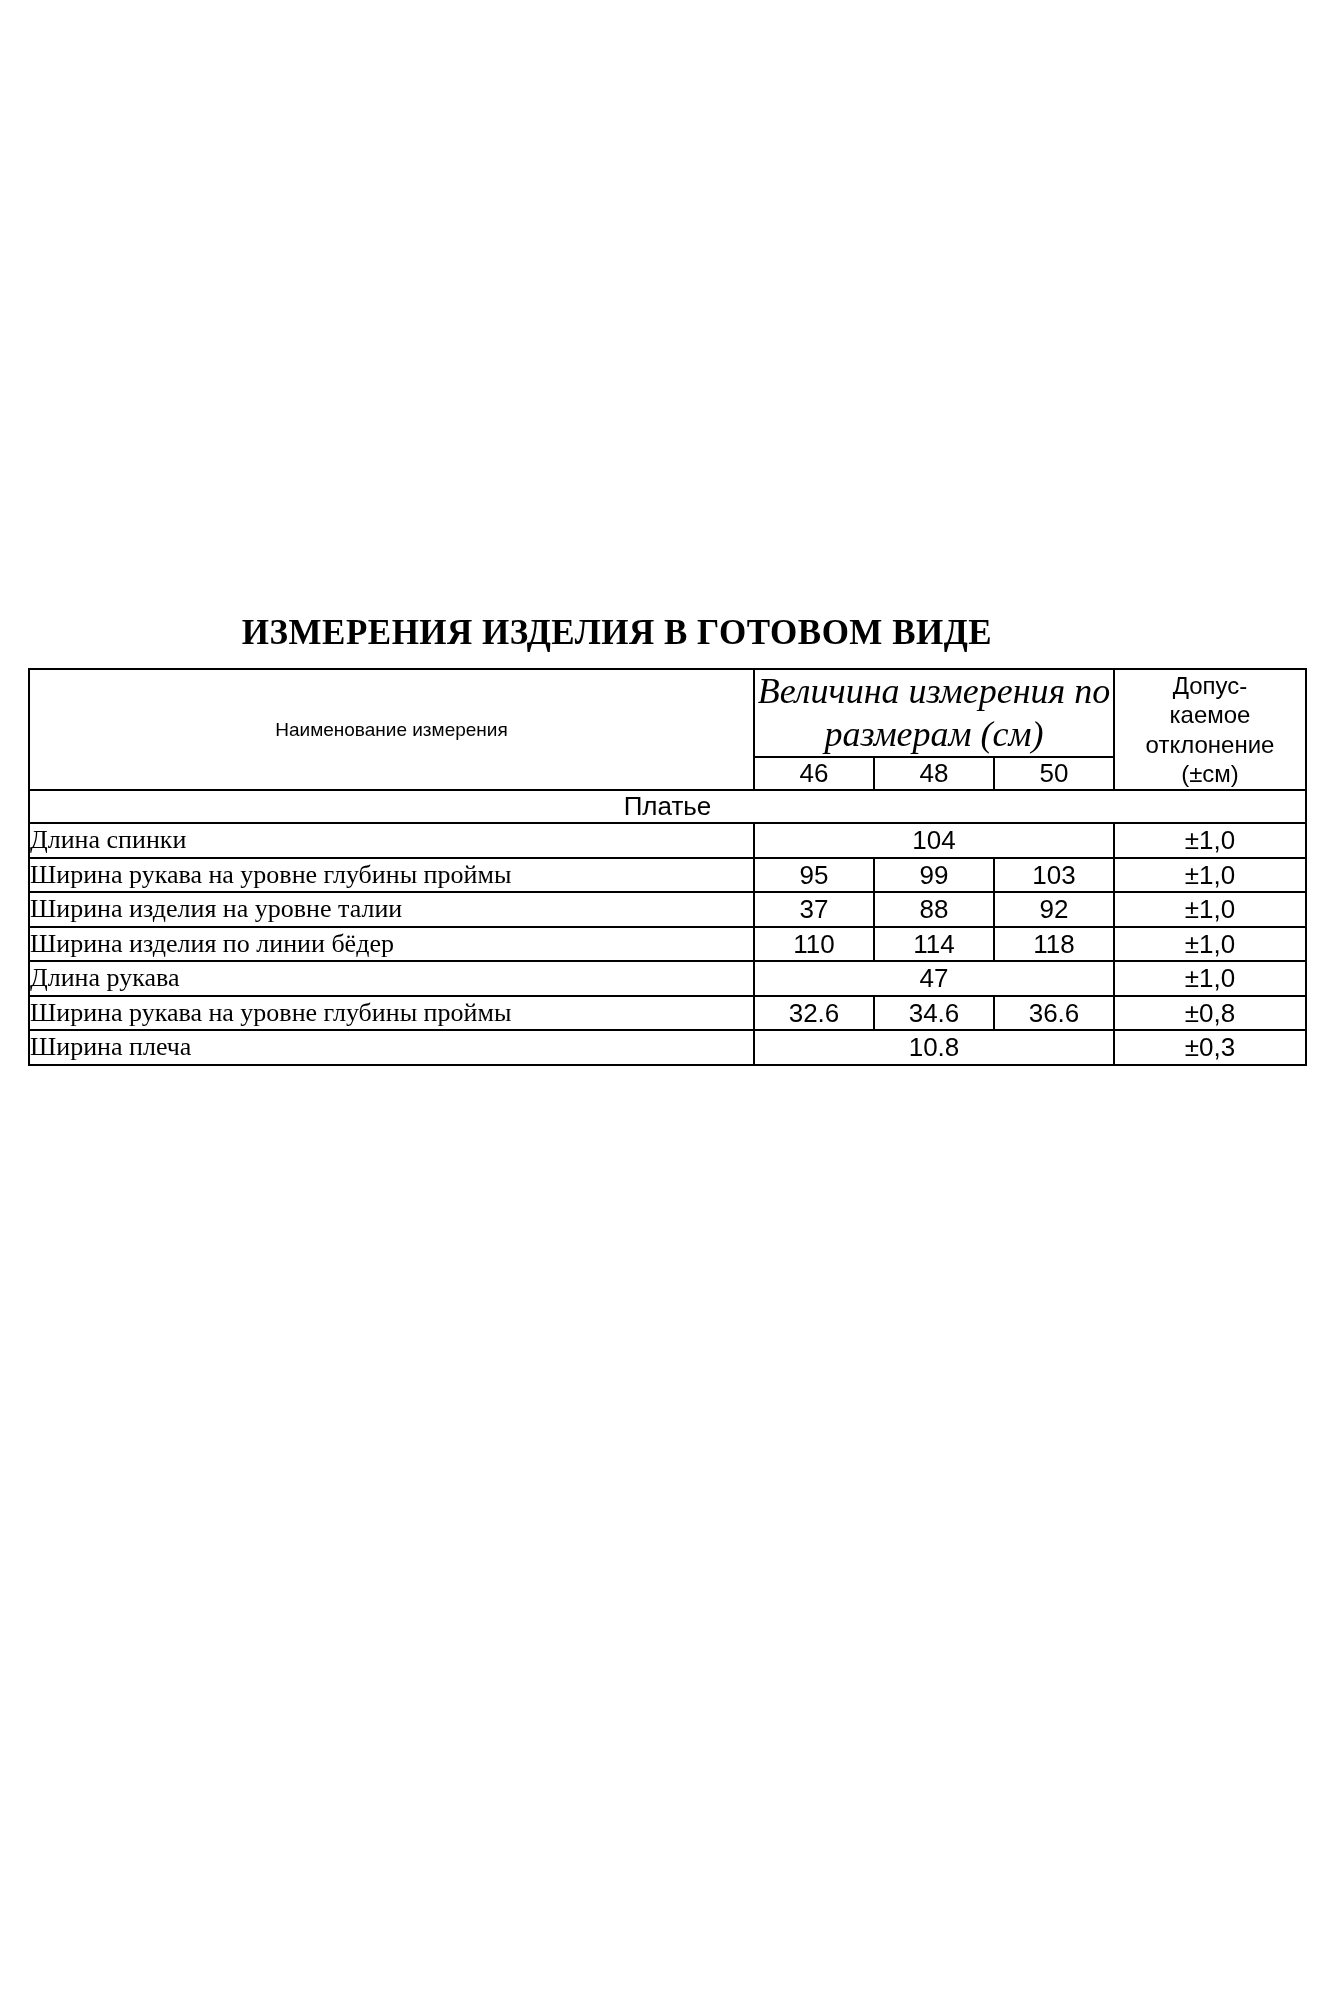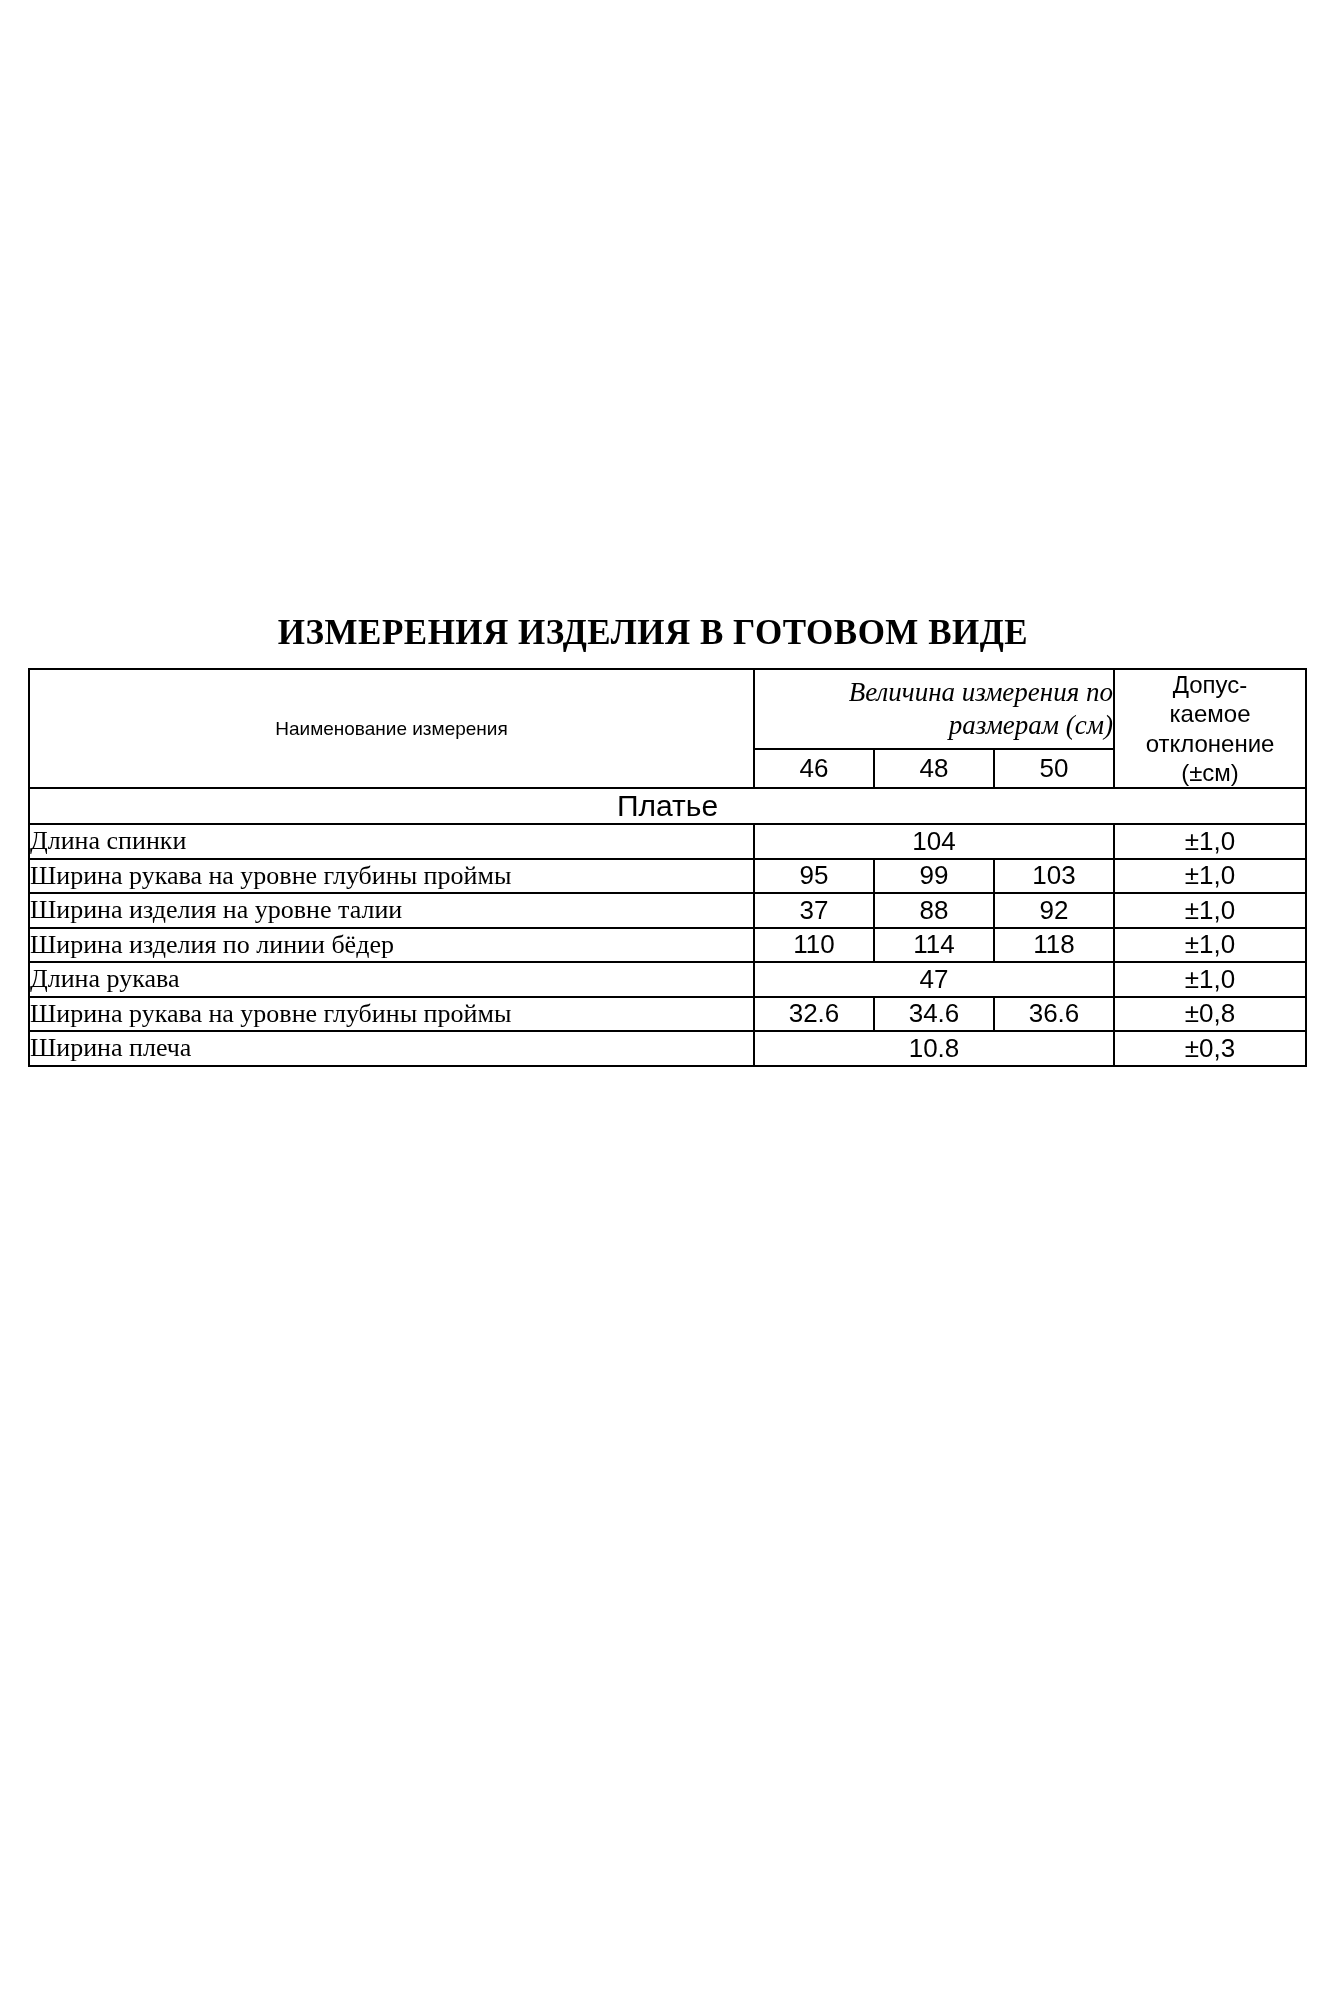--- a/index.html
+++ b/index.html
@@ -28,21 +28,20 @@
     position: absolute;
     left: 0;
     top: 613px;
     width: 1234px;
     text-align: center;
     font-family: "Liberation Serif", serif;
     font-weight: bold;
     font-size: 35px;
     letter-spacing: 0.5px;
     white-space: nowrap;
-    padding-left: 36px;
   }
 
   #table-wrap {
     position: absolute;
     left: 28px;
     top: 668px;
     width: 1277px;
   }
 
   table.meas {
@@ -65,22 +64,22 @@
   col.c-s3    { width: 120px; }
   col.c-tol   { width: 192px; }
 
   .name-head {
     text-align: center;
     font-size: 19px;
     padding: 8px 10px;
   }
 
   .group-head {
-    text-align: right;
-    font-size: 27px;
+    text-align: center;
+    font-size: 36px;
     font-family: "Liberation Serif", serif;
     font-style: italic;
     font-weight: bold;
     line-height: 1.2;
     padding: 8px 6px;
   }
 
   .tol-head {
     text-align: center;
     font-size: 24px;
@@ -90,21 +89,21 @@
 
   .size-head {
     text-align: center;
     font-size: 26px;
     padding: 9px 4px;
     font-family: Liberation Sans, sans-serif;
   }
 
   .section-row td {
     text-align: center;
-    font-size: 30px;
+    font-size: 26px;
     padding: 7px 4px;
   }
 
   td.rowname {
     text-align: left;
     font-size: 26px;
     font-family: "Liberation Serif", serif;
     padding: 6px 10px 6px 12px;
     line-height: 1.25;
     margin-top: 7px;

